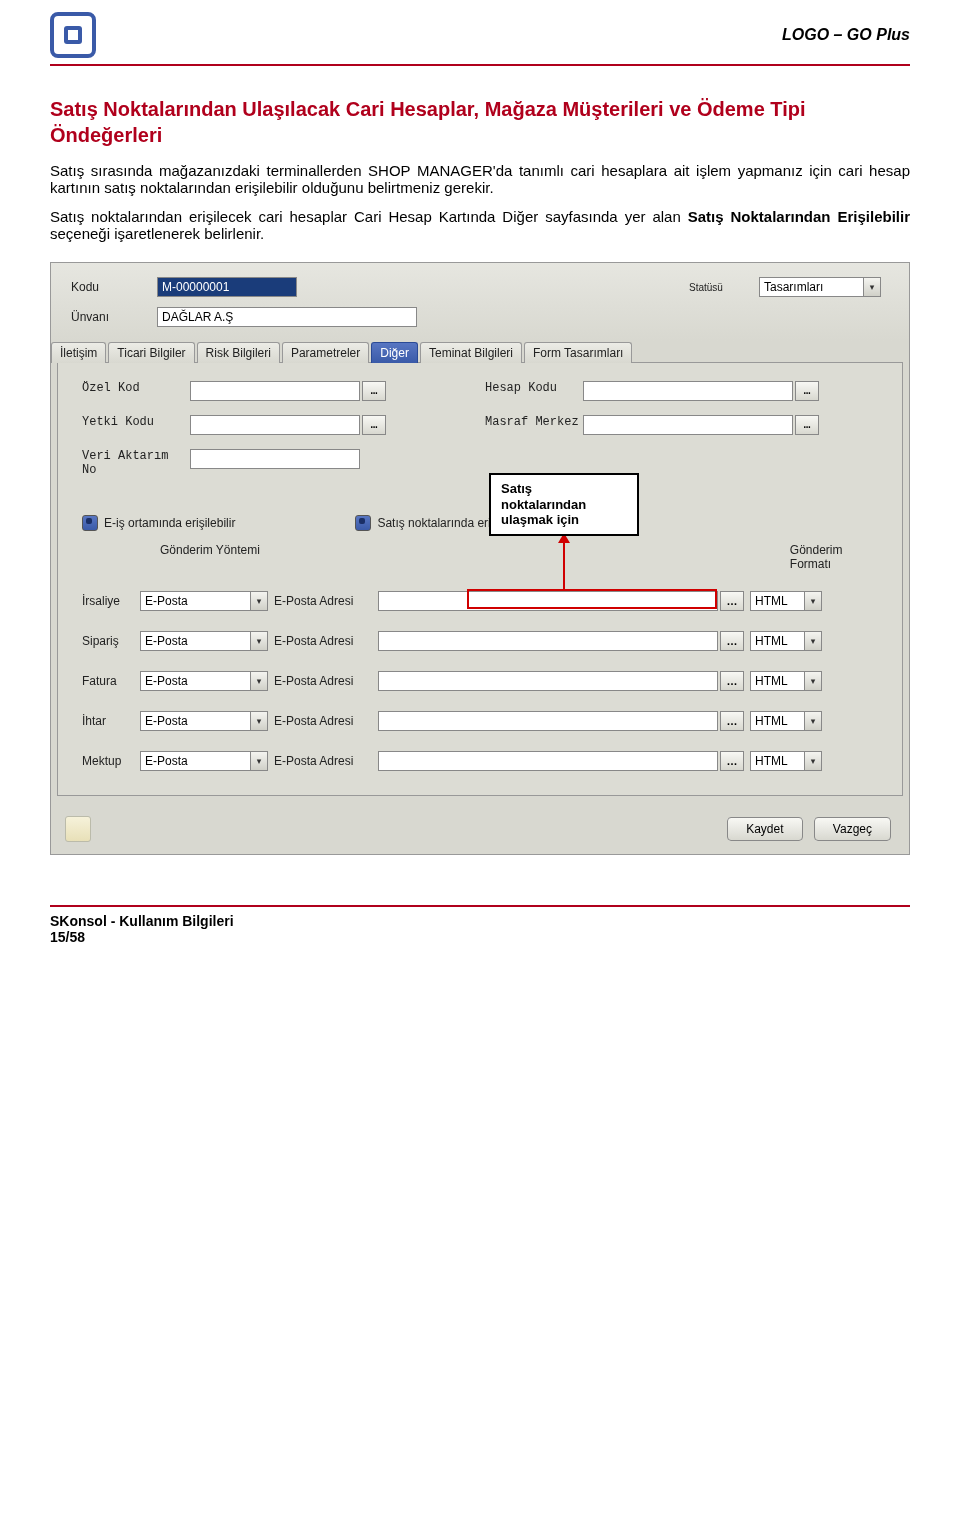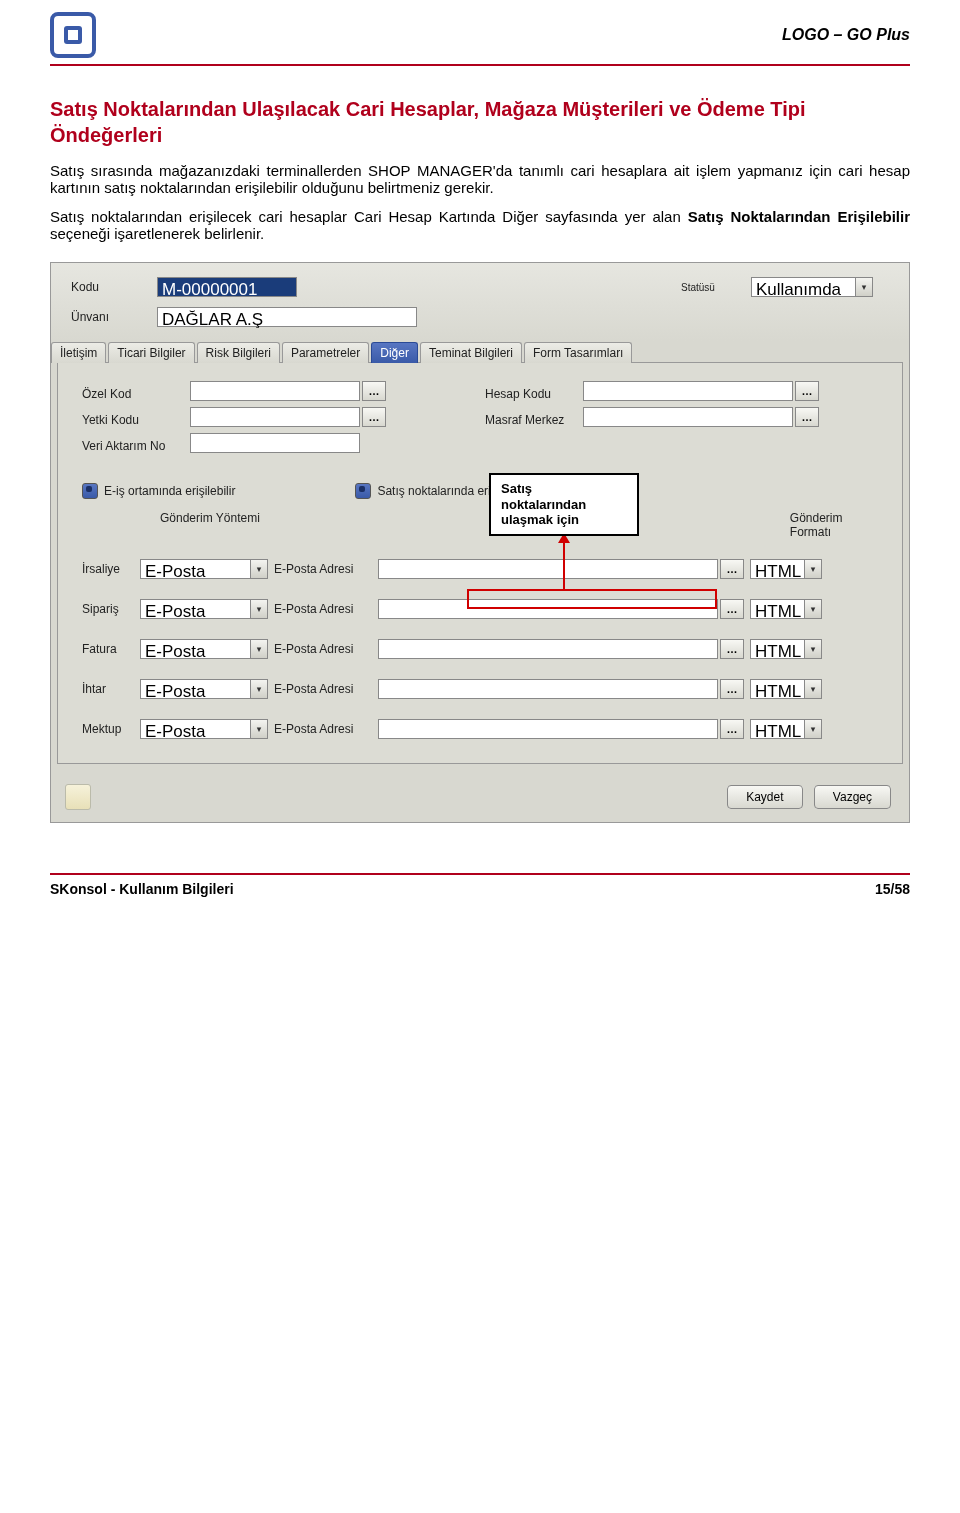--- a/index.html
+++ b/index.html
@@ -47,39 +47,39 @@
   .screenshot {
     background: #d8d8d0;
     border: 1px solid #999;
     margin-top: 20px;
     position: relative;
     padding: 0;
     font-size: 12px;
   }
   .ss-top {
     background: linear-gradient(#e6e6e0,#d8d8d0);
-    padding: 14px 36px 4px 20px;
+    padding: 14px 28px 4px 20px;
   }
   .form-row {
     display: flex;
     align-items: center;
     margin-bottom: 10px;
   }
   .form-label {
     width: 86px;
     color: #222;
     font-size: 12px;
   }
   .form-label2 { width: 70px; color:#222; font-size:10px; margin-left:60px;}
   .text-input {
     background: #fff;
     border: 1px solid #888;
     height: 20px;
     padding: 2px 4px;
-    font-size: 17px;
+    font-size: 12px;
     color: #000;
   }
   .text-input.sel { background:#1a3c7a; color:#fff; }
   .combo {
     display:flex; align-items:stretch;
   }
   .combo .text-input { border-right:none; }
   .combo-btn {
     width:18px; border:1px solid #888;
     background: linear-gradient(#f4f4f0,#d0d0c8);
@@ -117,21 +117,21 @@
   .tab-body {
     border:1px solid #999;
     margin:0 6px 6px 6px;
     background:#dcdcd4;
     padding:18px 24px;
   }
   .section-top {
     display:flex; gap:10px; margin-bottom:24px;
   }
   .col { flex:1; }
-  .field-row { display:flex; align-items:flex-end; margin-bottom:6px; }
+  .field-row { display:flex; align-items:flex-start; margin-bottom:14px;font-family:Liberation Mono, monospace; }
   .field-row .lbl { width:108px; font-size:12px; color:#222; }
   .field-row .lbl2 { width:98px; font-size:12px; color:#222; }
   .dots-btn {
     width:24px; height:20px; border:1px solid #888;
     background: linear-gradient(#f8f8f4,#d8d8d0);
     display:flex; align-items:center; justify-content:center;
     font-weight:bold; font-size:11px;
     margin-left:2px;
   }
   .checkbox {
@@ -193,21 +193,21 @@
     border:1px solid #888; border-radius:4px;
     background:linear-gradient(#f8f8f4,#d8d8d0);
     padding:4px 18px; font-size:12px; margin-left:8px;
     cursor:pointer;
   }
   .page-footer {
     border-top:2px solid #b0001c;
     margin-top:50px;
     padding-top:6px;
     display:flex;
-    font-size:14px; font-weight:bold;
+    font-size:14px; font-weight:bold;flex-direction:column;
   }
   .page-footer .left { flex:1; }
 </style>
 </head>
 <body>
 
 <div class="page">
 
   <div class="header-bar">
     <svg class="logo-icon" viewBox="0 0 46 46">
@@ -226,21 +226,21 @@
 
   <div class="screenshot">
 
     <div class="ss-top">
       <div class="form-row">
         <div class="form-label">Kodu</div>
         <div class="text-input sel" style="width:140px">M-00000001</div>
         <div style="flex:1"></div>
         <div class="form-label2">Statüsü</div>
         <div class="combo">
-          <div class="text-input" style="width:104px">Kullanımda</div>
+          <div class="text-input" style="width:104px">Tasarımları</div>
           <div class="combo-btn">▾</div>
         </div>
       </div>
       <div class="form-row">
         <div class="form-label">Ünvanı</div>
         <div class="text-input" style="width:260px">DAĞLAR A.Ş</div>
       </div>
     </div>
 
     <div class="tabs">

